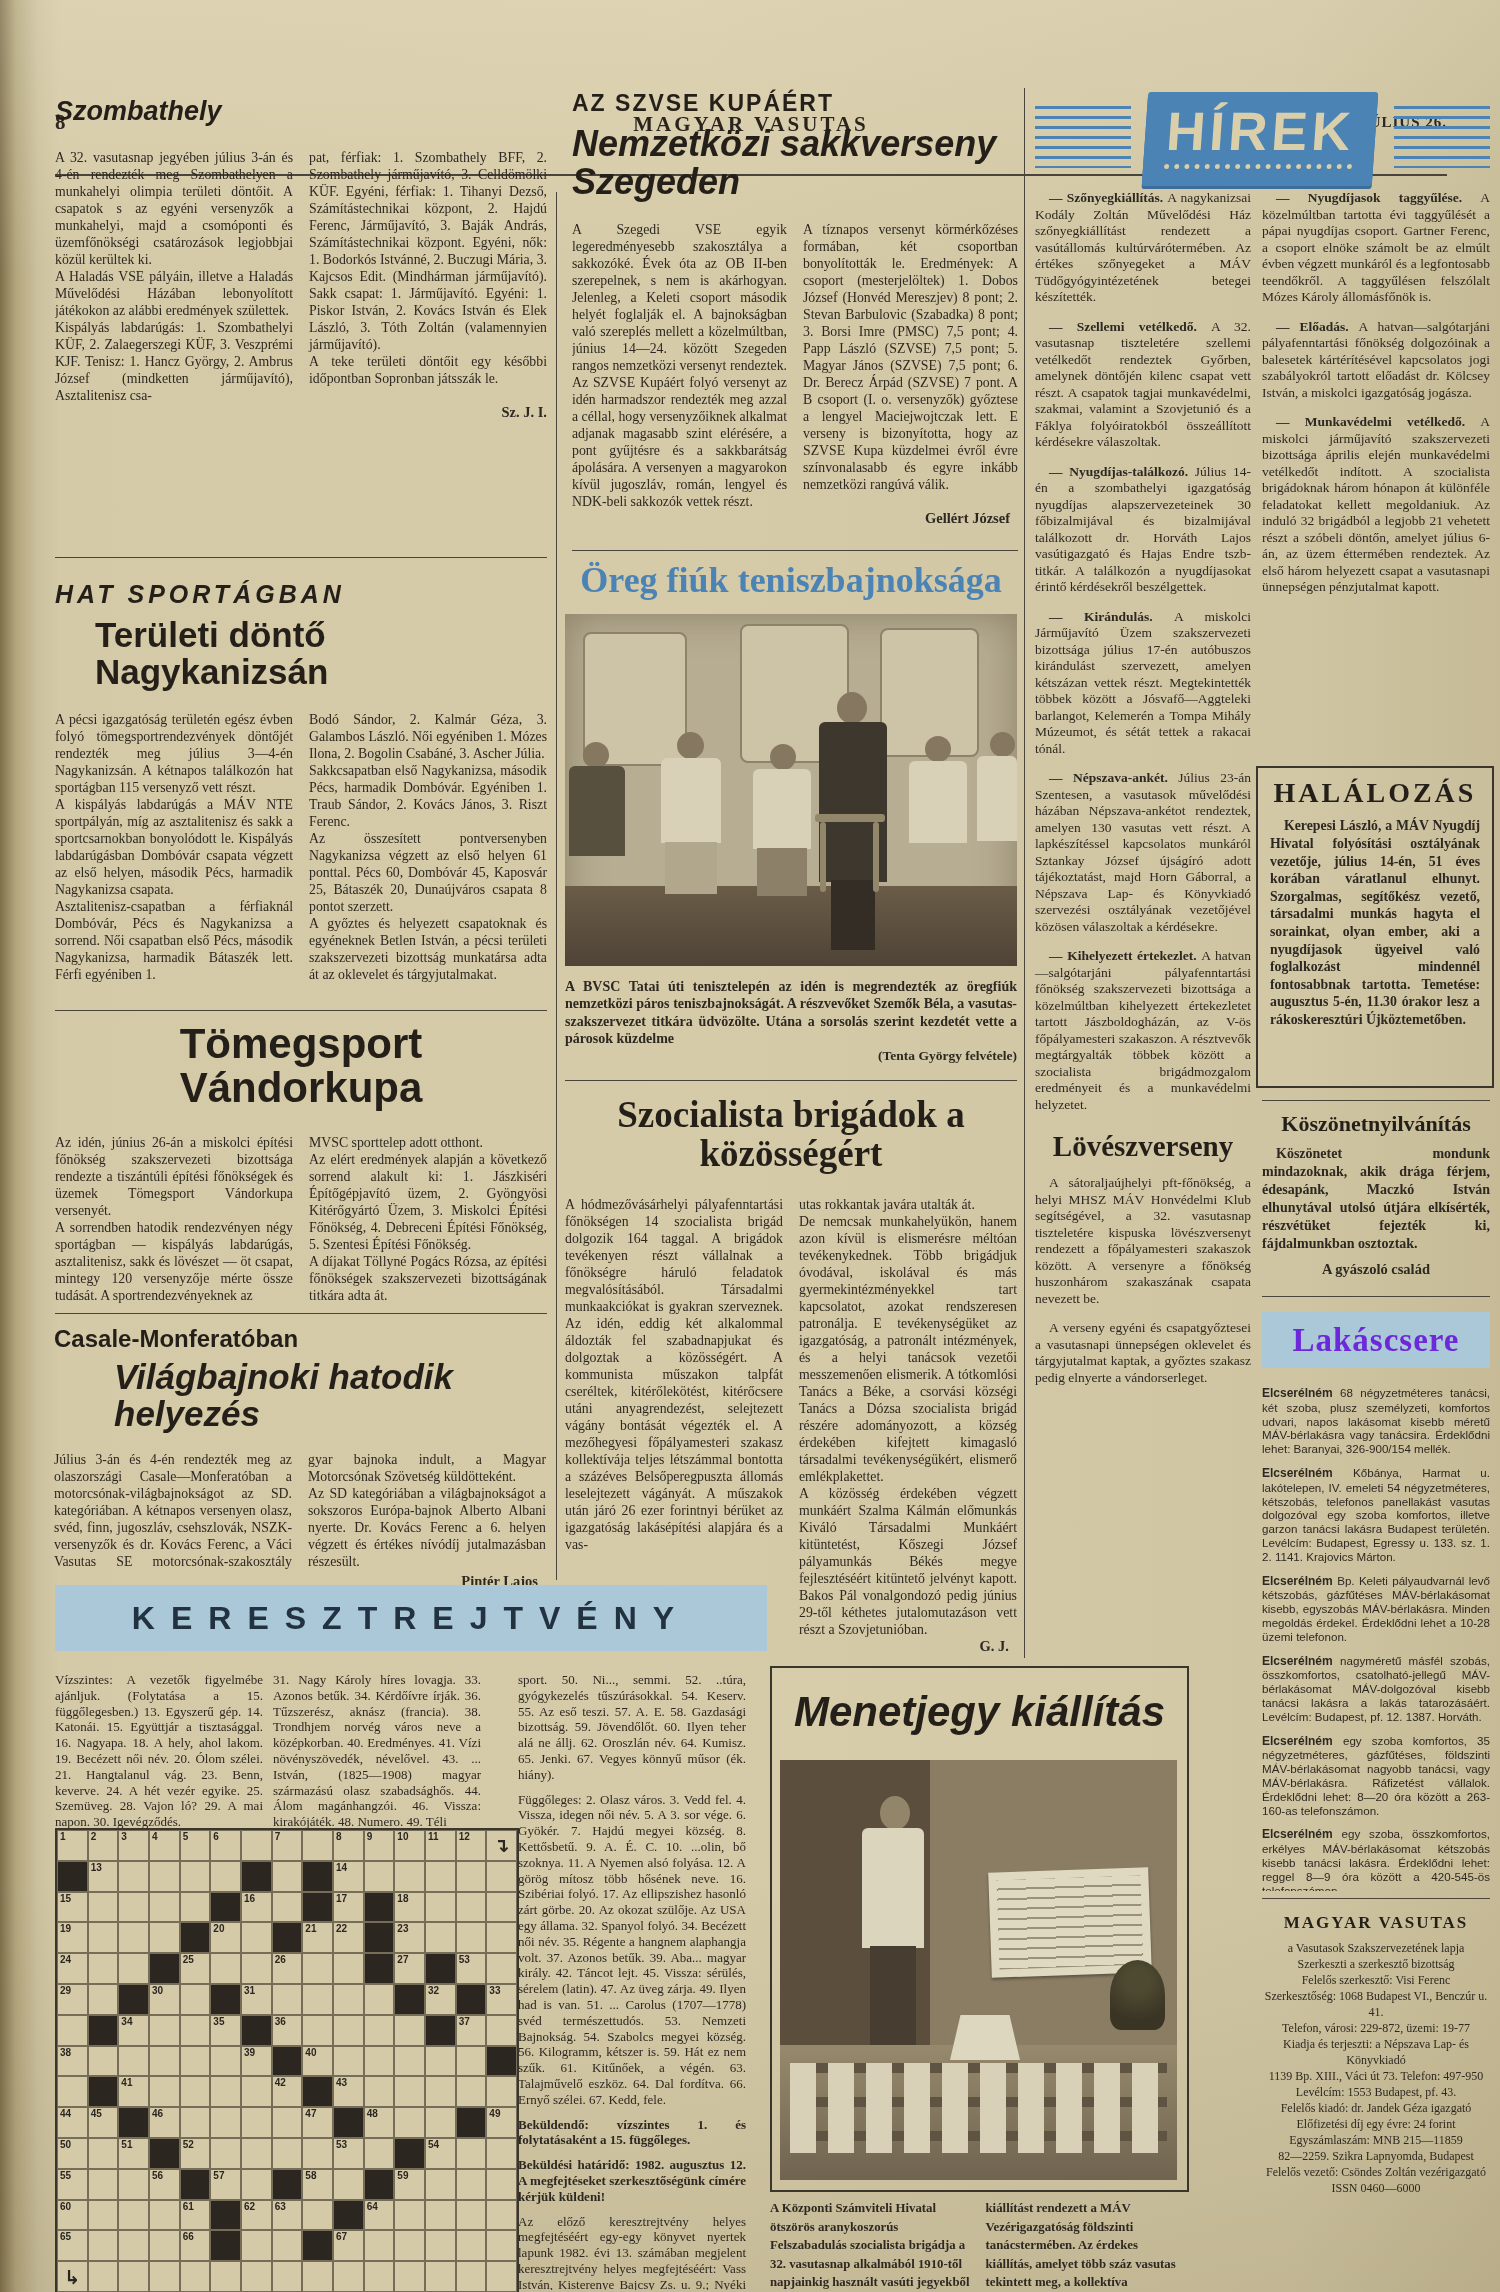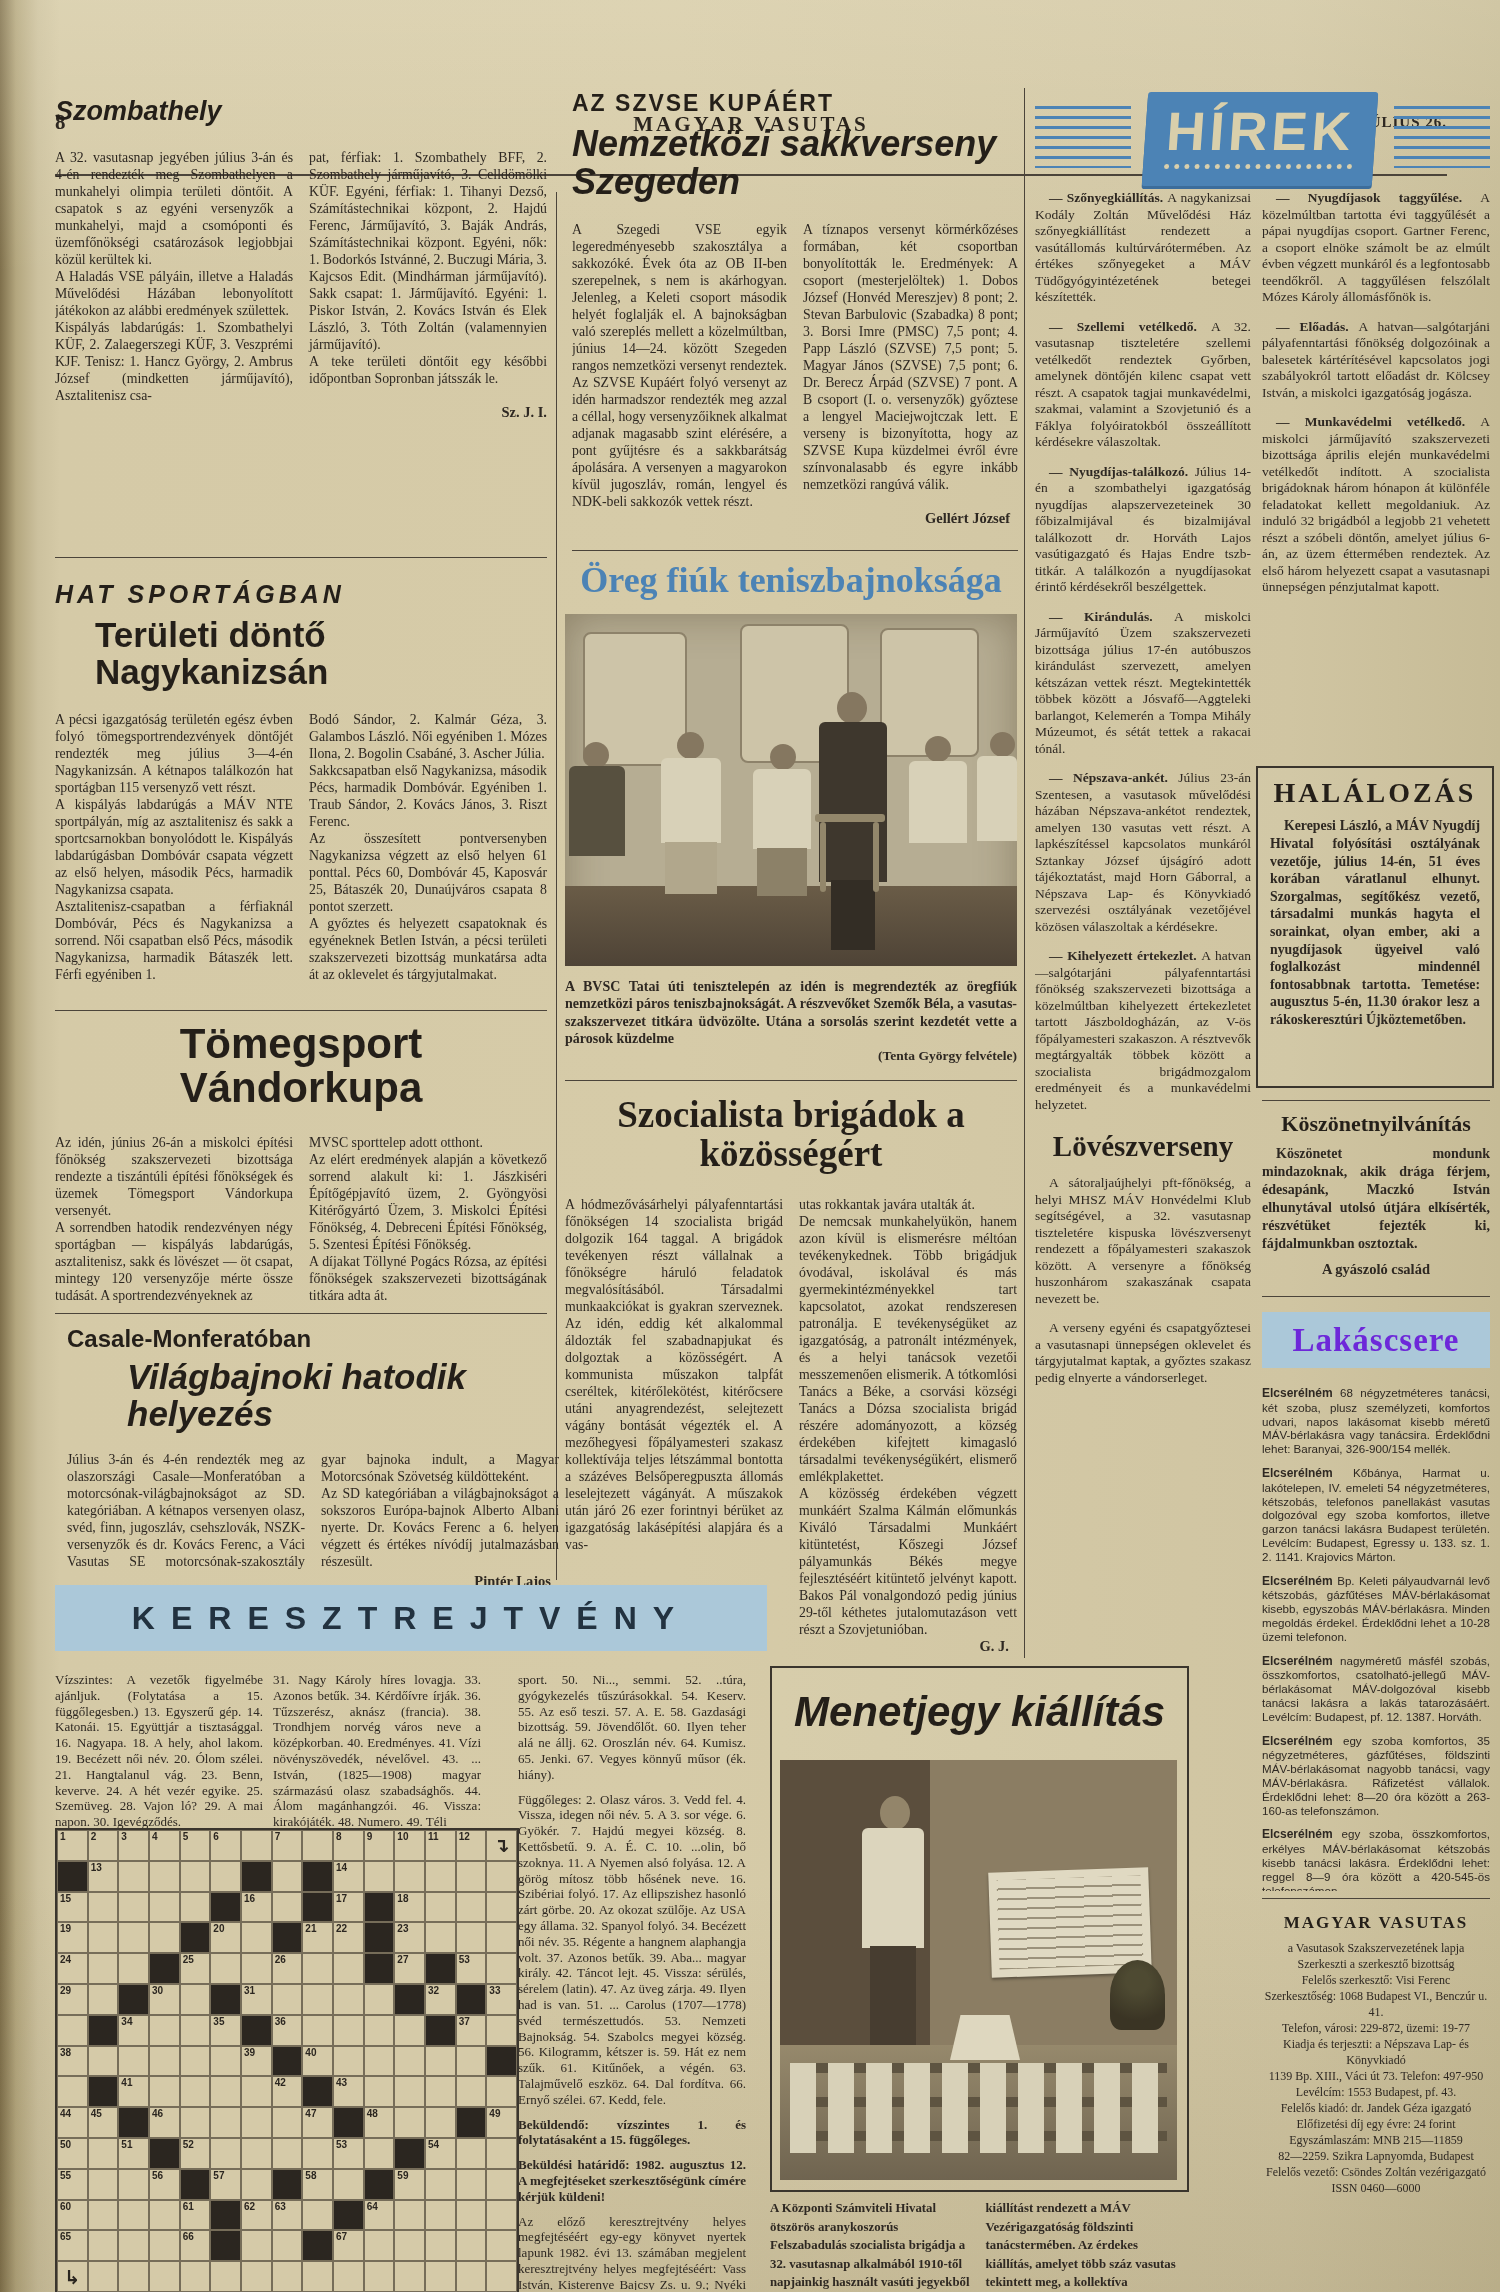--- a/index.html
+++ b/index.html
@@ -204,21 +204,21 @@
   <div class="cols bodyclip" style="margin-top:24px;max-height:200px">
     <div class="col">Az idén, június 26-án a miskolci építési főnökség szakszervezeti bizottsága rendezte a tiszántúli építési főnökségek és üzemek Tömegsport Vándorkupa versenyét.
 A sorrendben hatodik rendezvényen négy sportágban — kispályás labdarúgás, asztalitenisz, sakk és lövészet — öt csapat, mintegy 120 versenyzője mérte össze tudását. A sportrendezvényeknek az</div>
     <div class="col">MVSC sporttelep adott otthont.
 Az elért eredmények alapján a következő sorrend alakult ki: 1. Jászkiséri Építőgépjavító üzem, 2. Gyöngyösi Kitérőgyártó Üzem, 3. Miskolci Építési Főnökség, 4. Debreceni Építési Főnökség, 5. Szentesi Építési Főnökség.
 A díjakat Töllyné Pogács Rózsa, az építési főnökségek szakszervezeti bizottságának titkára adta át.</div>
   </div>
 </div>
 <div class="hrule" style="left:55px;top:1313px;width:492px;height:1px"></div>
 
-<div class="abs" style="left:67px;top:1326px;width:492px">
+<div class="abs" style="left:54px;top:1326px;width:492px">
   <div class="h-sans" style="font-size:24px">Casale-Monferatóban</div>
   <div class="h-sans-i" style="font-size:35px;margin:8px 0 0 60px">Világbajnoki hatodik helyezés</div>
   <div class="cols bodyclip" style="margin-top:18px;max-height:122px">
     <div class="col">Július 3-án és 4-én rendezték meg az olaszországi Casale—Monferatóban a motorcsónak-világbajnokságot az SD. kategóriában. A kétnapos versenyen olasz, svéd, finn, jugoszláv, csehszlovák, NSZK-versenyzők és dr. Kovács Ferenc, a Váci Vasutas SE motorcsónak-szakosztály sokszoros ma-</div>
     <div class="col">gyar bajnoka indult, a Magyar Motorcsónak Szövetség küldötteként.
 Az SD kategóriában a világbajnokságot a sokszoros Európa-bajnok Alberto Albani nyerte. Dr. Kovács Ferenc a 6. helyen végzett és értékes nívódíj jutalmazásban részesült.</div>
   </div>
   <div class="sig">Pintér Lajos</div>
 </div>
 

